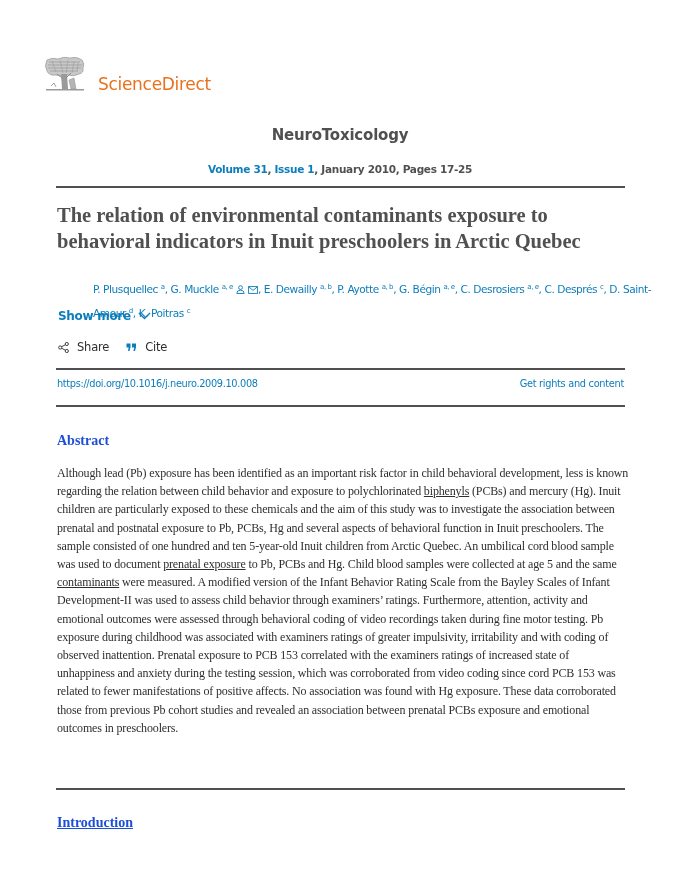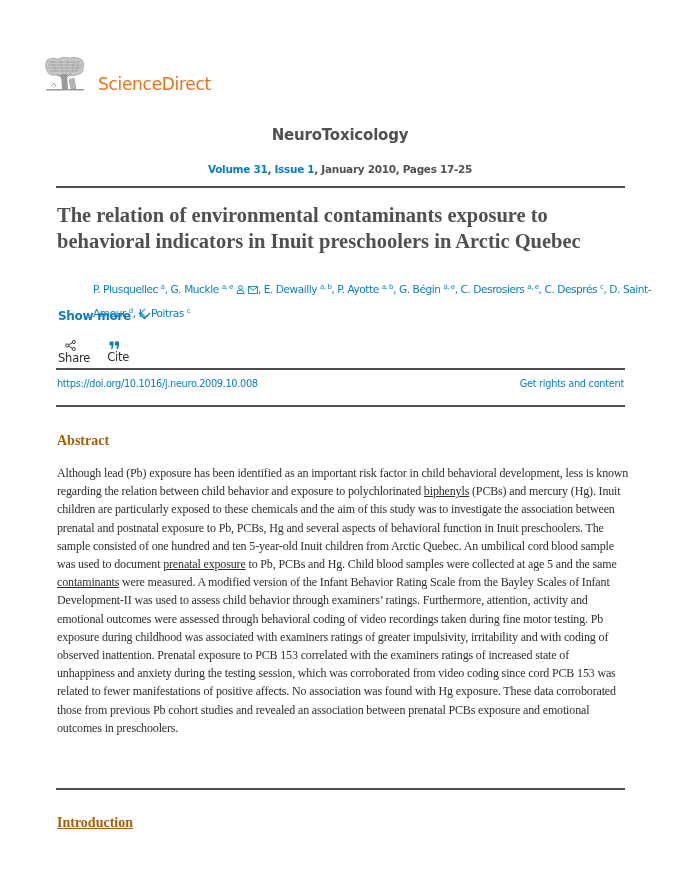--- a/index.html
+++ b/index.html
@@ -24,28 +24,28 @@
   .article-title { position: absolute; left: 57px; top: 202px; width: 570px; font-family: "Liberation Serif", serif; font-size: 20.5px; line-height: 26px; color: #505050; }
 
   .authors { position: absolute; left: 57px; top: 276px; width: 575px; font-size: 10.6px; line-height: 22px; color: #0c7dbb; font-family: "DejaVu Sans", sans-serif; letter-spacing: -0.45px; margin-left: 36px; }
   .authors sup { font-size: 7px; vertical-align: 4px; }
   .icn { display: inline-block; vertical-align: -1px; }
 
   .show-more { position: absolute; left: 58px; top: 309px; font-size: 12px; color: #0c7dbb; font-family: "DejaVu Sans", sans-serif; display: flex; align-items: center; cursor: pointer; font-weight: bold; letter-spacing: -0.3px; }
   .show-more svg { margin-left: 7px; }
 
   .actions { position: absolute; left: 58px; top: 340px; display: flex; align-items: center; font-size: 11.5px; color: #2e2e2e; font-family: "DejaVu Sans", sans-serif; letter-spacing: -0.2px; }
-  .action { display: flex; align-items: center; cursor: pointer; flex-direction: column; }
+  .action { display: flex; align-items: center; cursor: pointer; }
   .action svg { margin-right: 8px; }
   .action.cite { margin-left: 17px; }
 
   .doi { position: absolute; left: 57px; top: 378px; font-size: 9.8px; color: #0c7dbb; font-family: "DejaVu Sans", sans-serif; letter-spacing: -0.35px; }
   .rights { position: absolute; right: 56px; top: 378px; font-size: 9.8px; color: #0c7dbb; font-family: "DejaVu Sans", sans-serif; letter-spacing: -0.3px; }
 
-  .section-heading { position: absolute; left: 57px; font-family: "Liberation Serif", serif; font-weight: bold; font-size: 14px; color: #a16207; }
+  .section-heading { position: absolute; left: 57px; font-family: "Liberation Serif", serif; font-weight: bold; font-size: 14px; color: #1d4ed8; }
   .abstract-heading { top: 433px; }
   .intro-heading { top: 815px; text-decoration: underline; }
 
   .abstract-body { position: absolute; left: 57px; top: 464px; width: 572px; font-family: "Liberation Serif", serif; font-size: 12px; line-height: 18.2px; color: #2e2e2e; letter-spacing: -0.15px; }
   .abstract-body .u { text-decoration: underline; text-decoration-color: #2e2e2e; cursor: pointer; }
 </style>
 </head>
 <body>
 
 <div class="logo">

